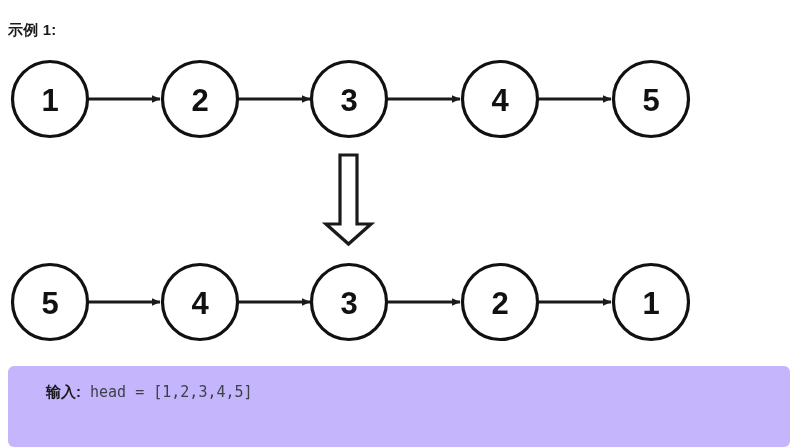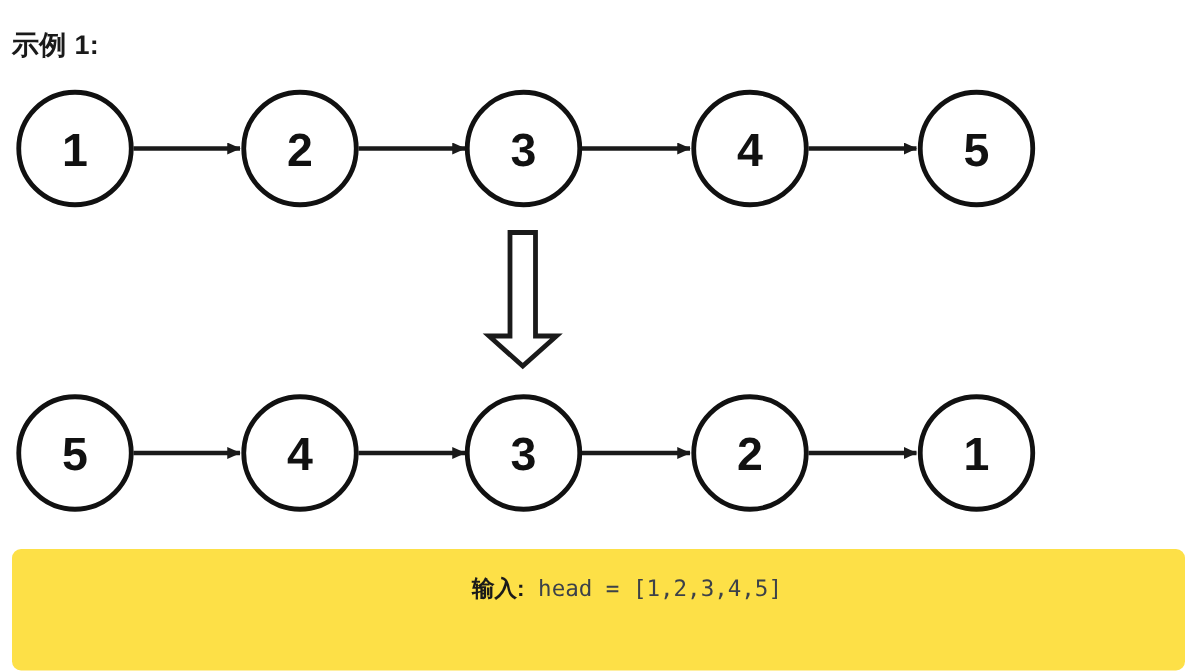--- a/index.html
+++ b/index.html
@@ -13,21 +13,21 @@
     position: relative;
     overflow: hidden;
     font-family: "Liberation Sans", "DejaVu Sans", sans-serif;
     color: #262626;
   }
 
   #example-title {
     position: absolute;
     left: 8px;
     top: 20px;
-    font-size: 18px;
+    font-size: 15px;
     font-weight: bold;
     line-height: 20px;
     letter-spacing: 0.2px;
     color: #1a1a1a;
     white-space: pre;
   }
 
   #diagram {
     position: absolute;
     left: 0;
@@ -45,24 +45,23 @@
     text-anchor: middle;
   }
 
   #code-block {
     position: absolute;
     left: 8px;
     top: 366px;
     width: 782px;
     height: 81px;
     box-sizing: border-box;
-    background: #fde047;
+    background: #c4b5fd;
     border-radius: 6px;
     padding: 14px 0 0 38px;
-    text-align: center;
   }
   .code-line {
     font-family: "DejaVu Sans Mono", "Liberation Mono", monospace;
     font-size: 15px;
     line-height: 24px;
     color: #3c4149;
     white-space: pre;
   }
   .code-label {
     font-family: "Liberation Sans", "DejaVu Sans", sans-serif;

